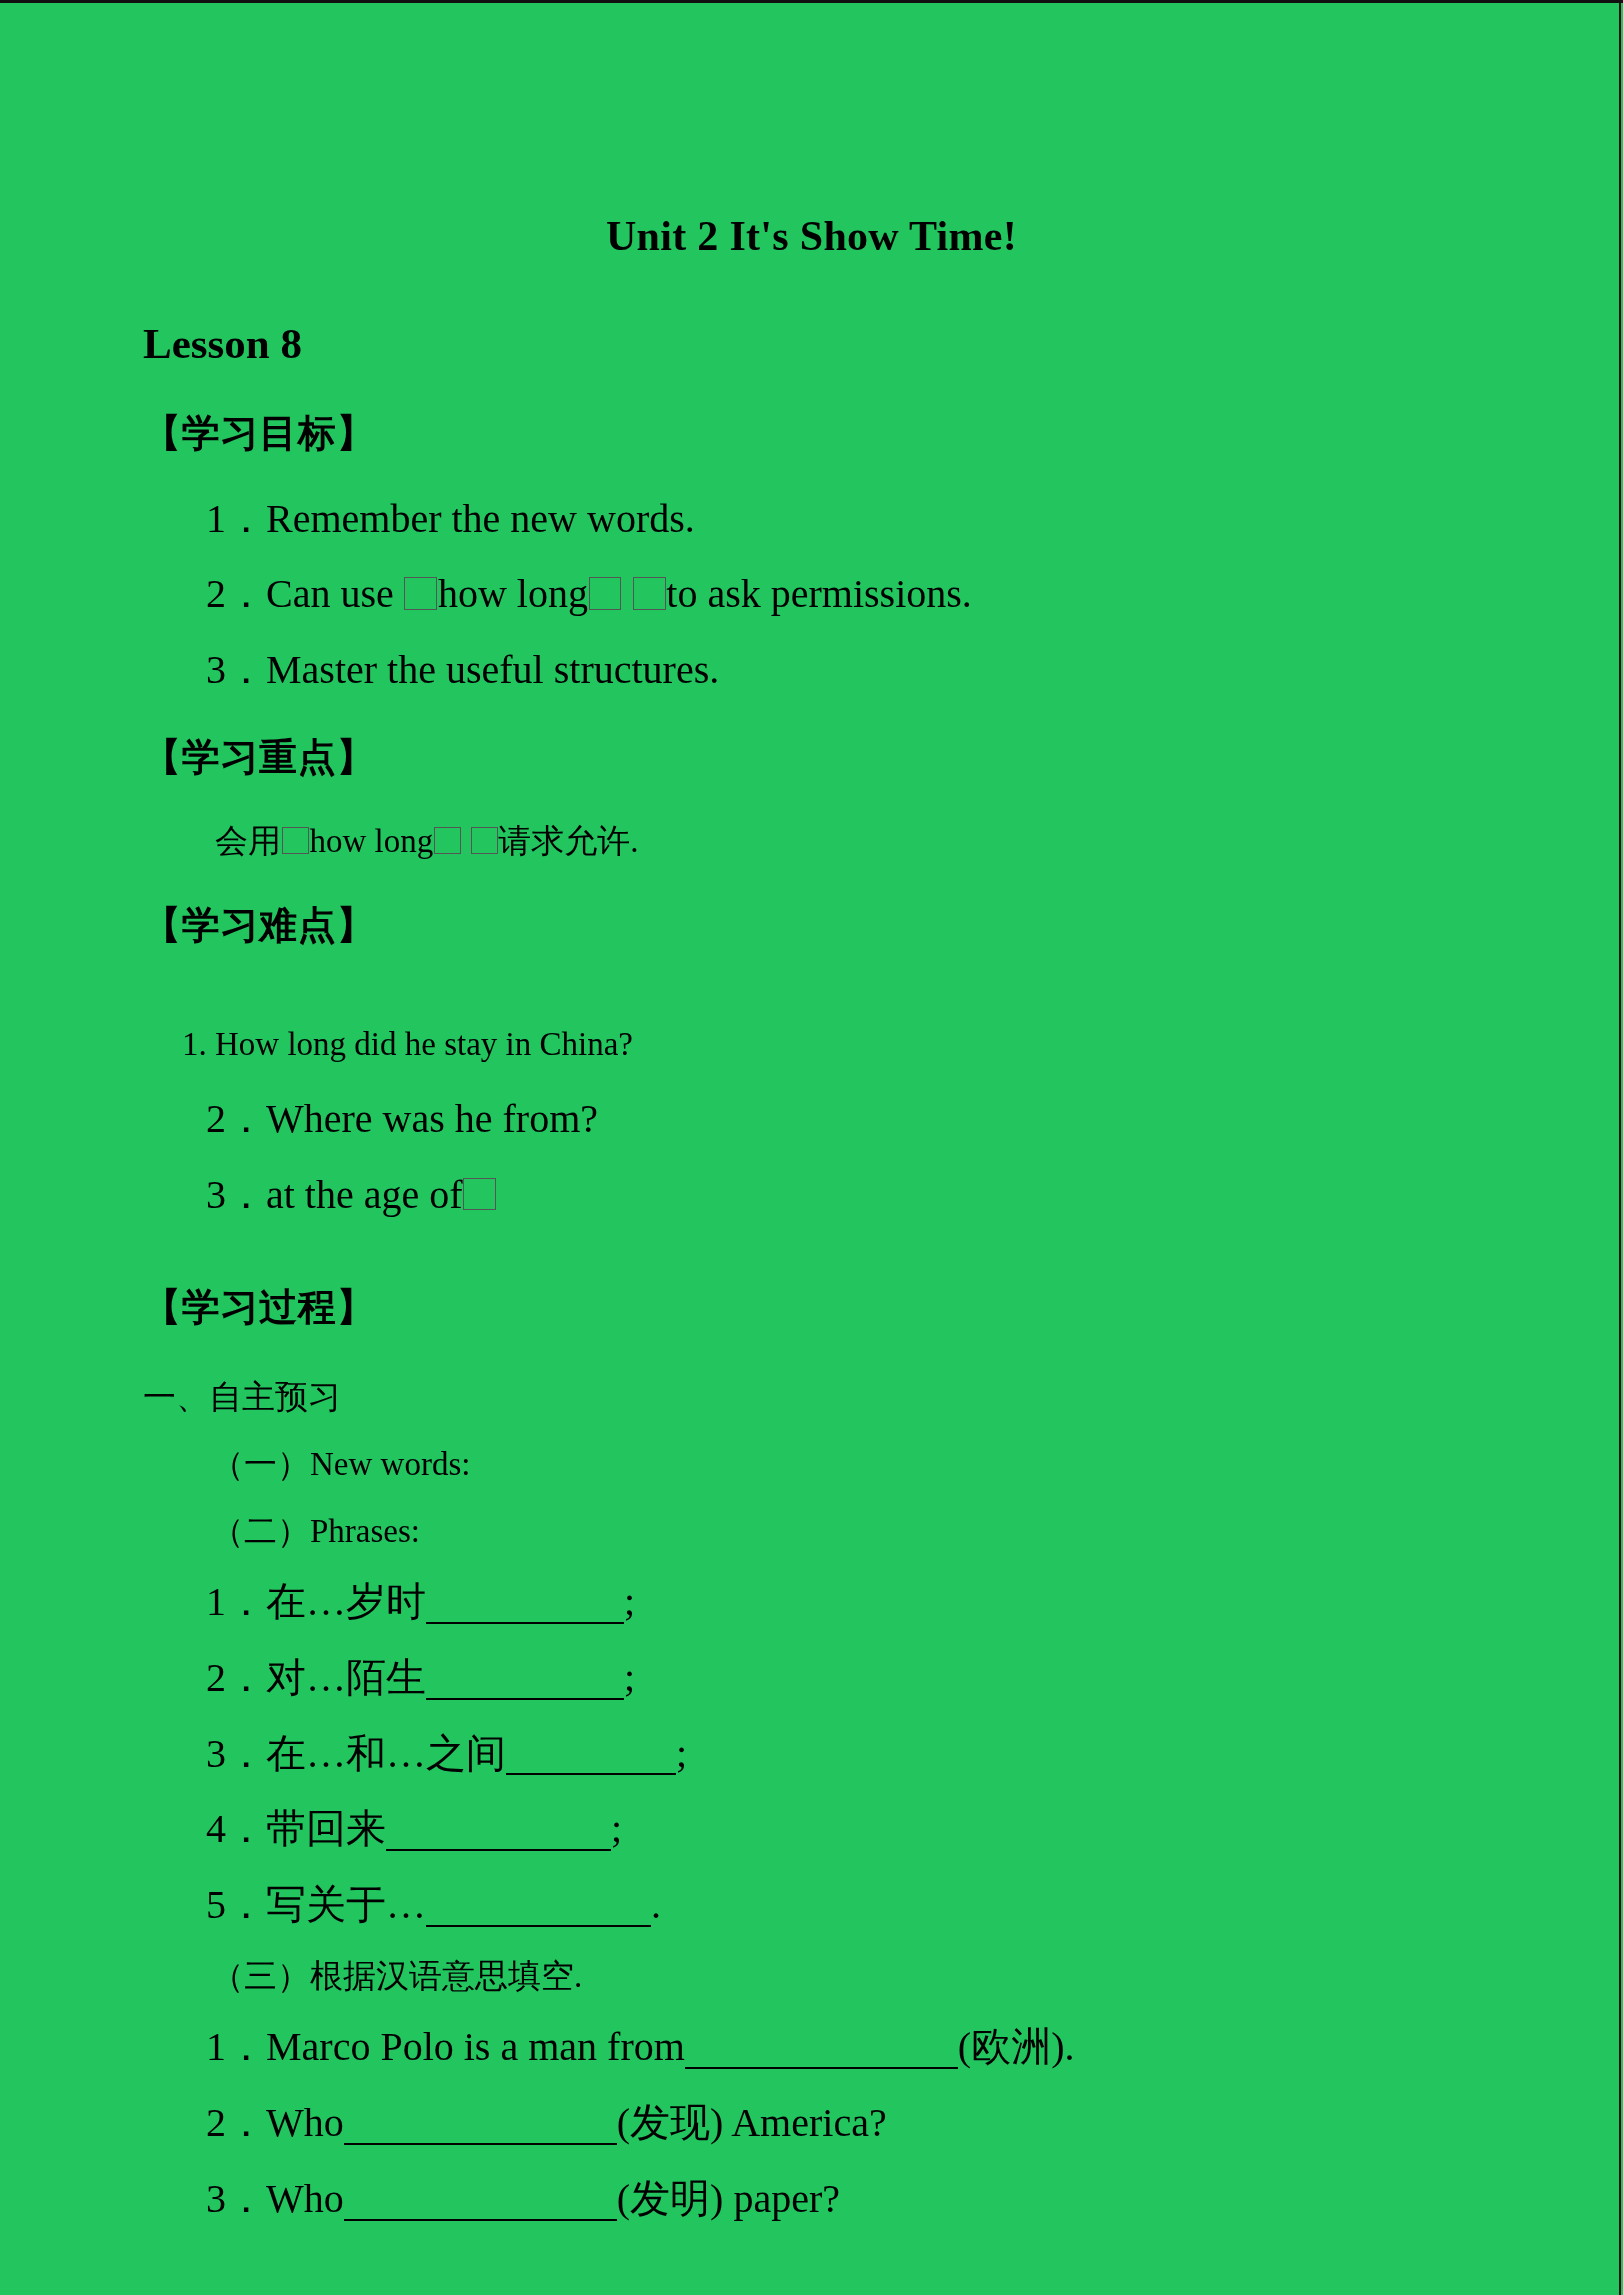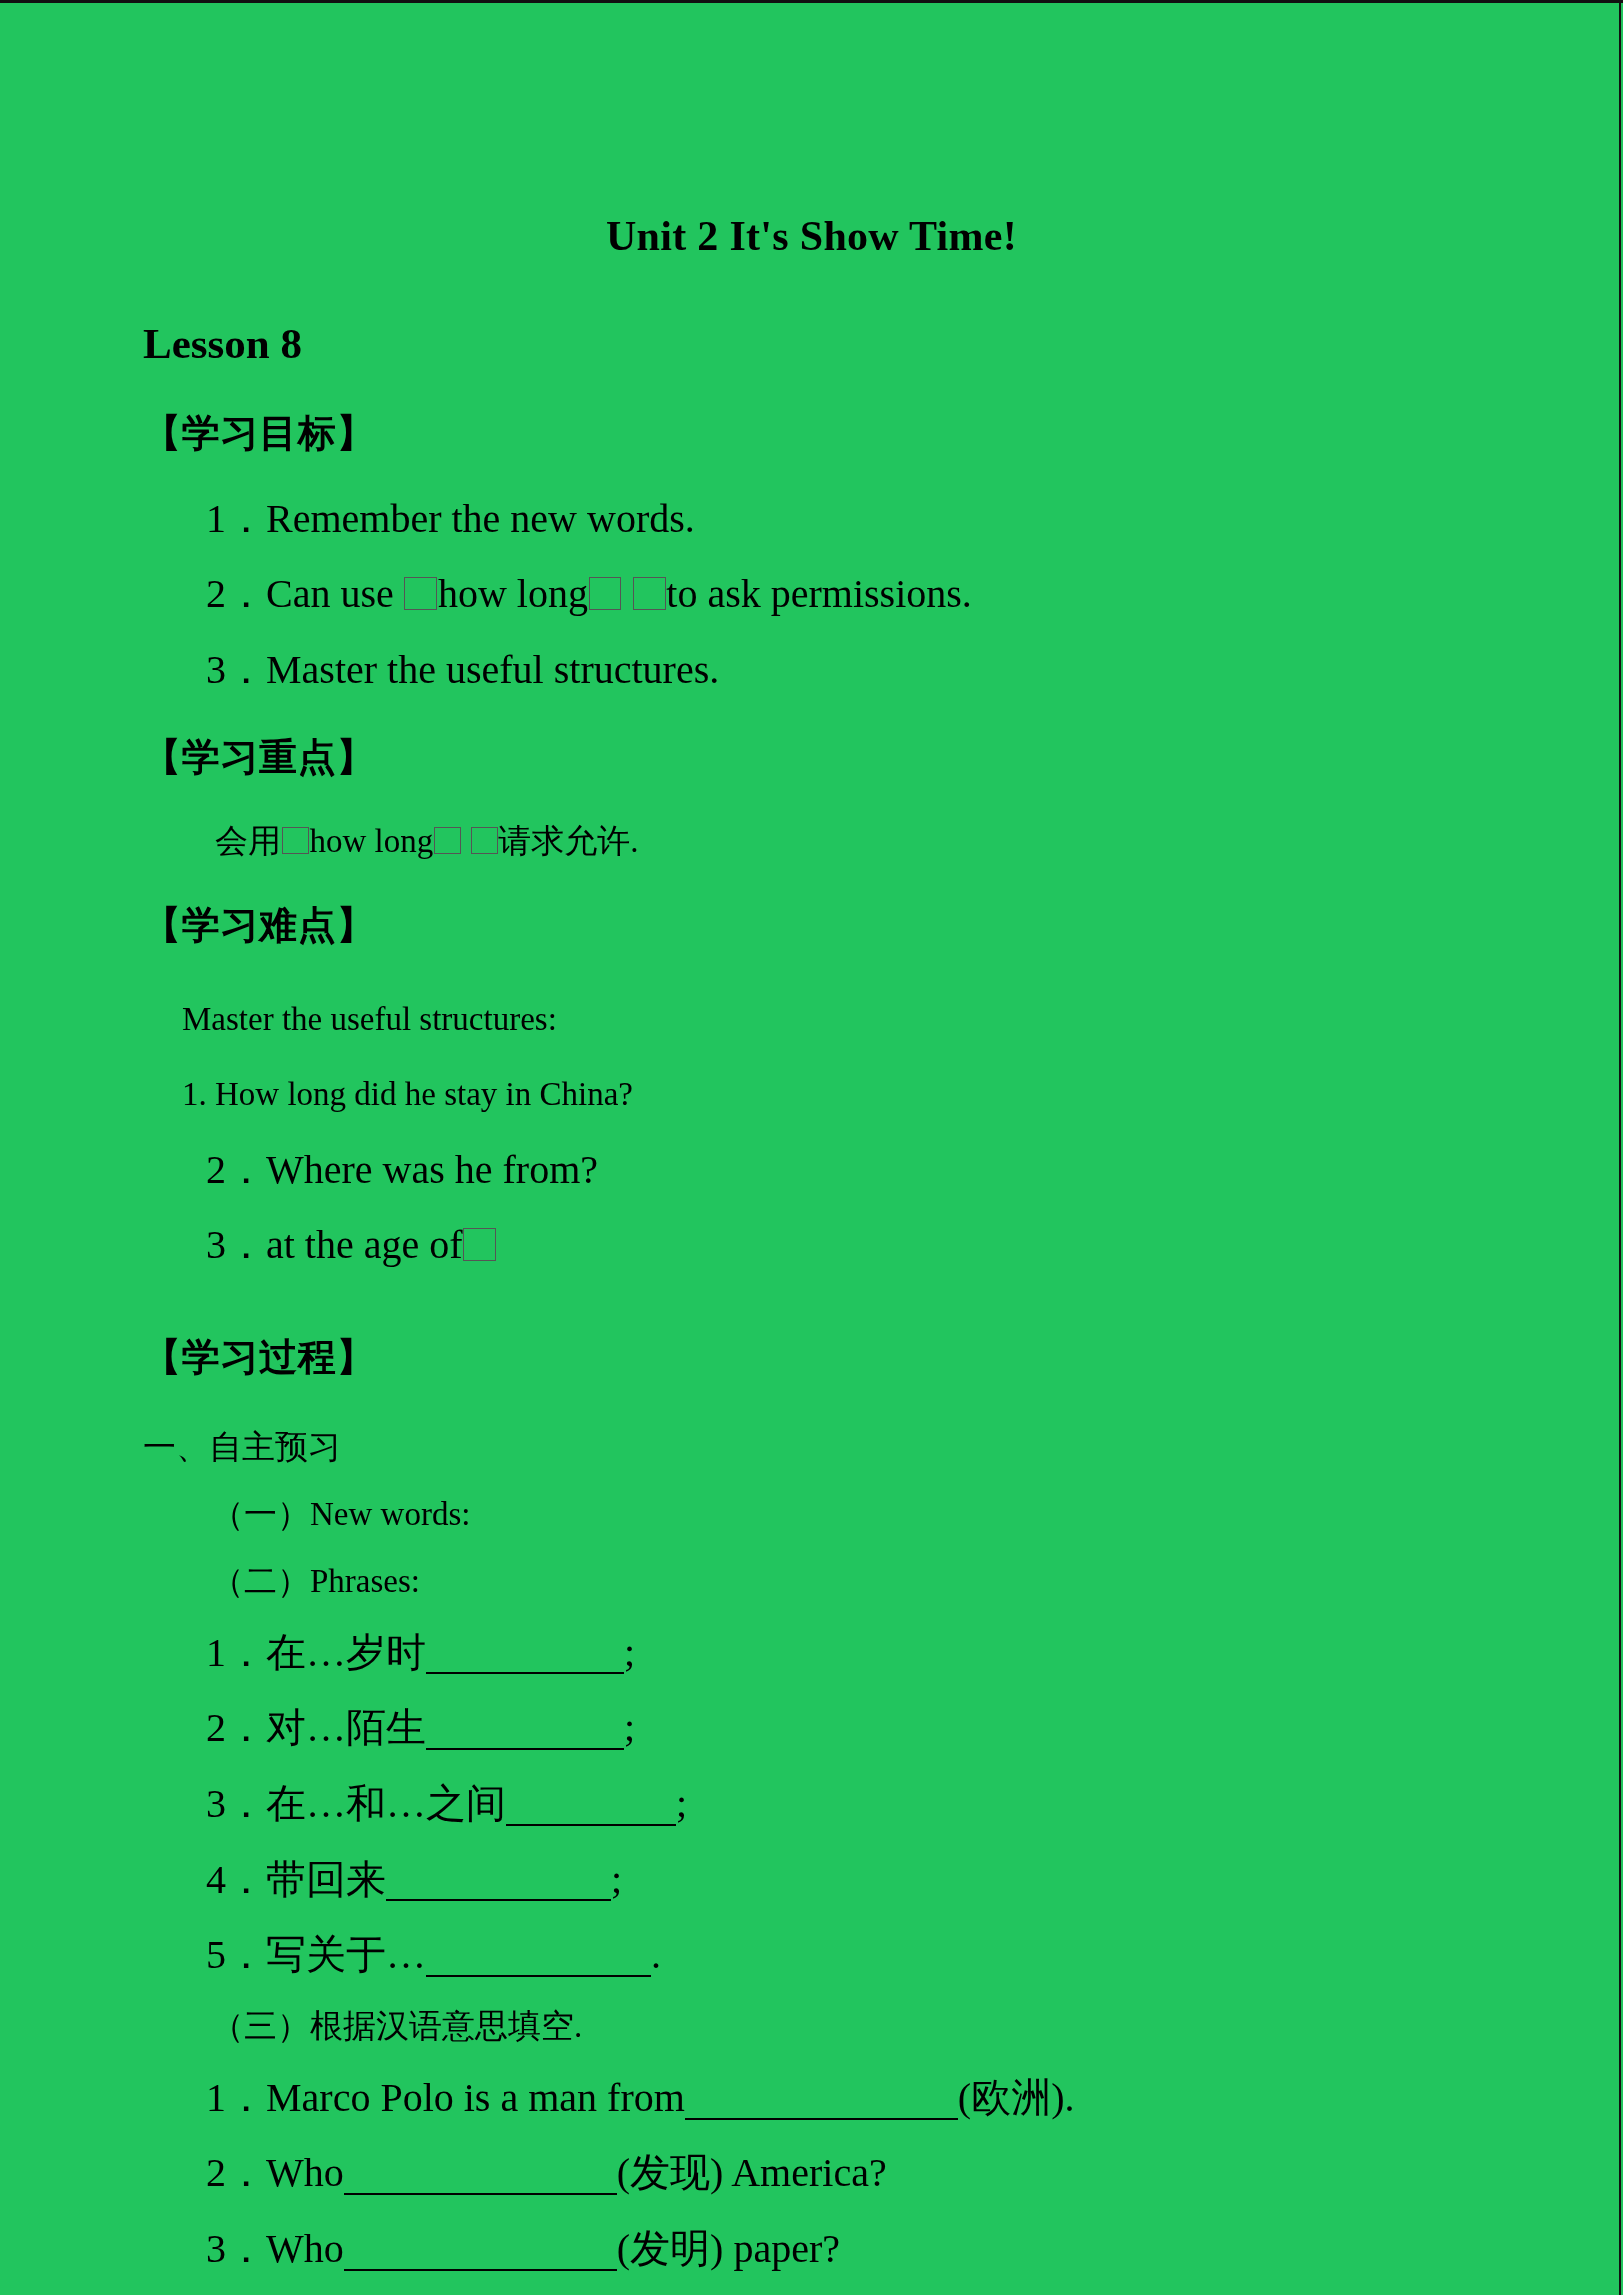--- a/index.html
+++ b/index.html
@@ -155,21 +155,20 @@
     <h3 class="sec-heading">【学习重点】</h3>
     <div class="gap-md"></div>
 
     <p class="body-line indent-2">
       <span>会用</span><span class="tofu"></span><span>how long</span><span class="tofu"></span> <span class="tofu"></span><span>请求允许.</span>
     </p>
 
     <h3 class="sec-heading">【学习难点】</h3>
     <div class="gap-lg"></div>
 
-    <p class="body-line indent-1">Master the useful structures:</p>
     <div class="gap-sm"></div>
 
     <p class="body-line indent-1">
       <span>1.</span>&nbsp;<span>How long did he stay in China?</span>
     </p>
     <div class="gap-sm"></div>
 
     <p class="num-item">
       <span class="n">2．</span><span>Where was he from?</span>
     </p>

